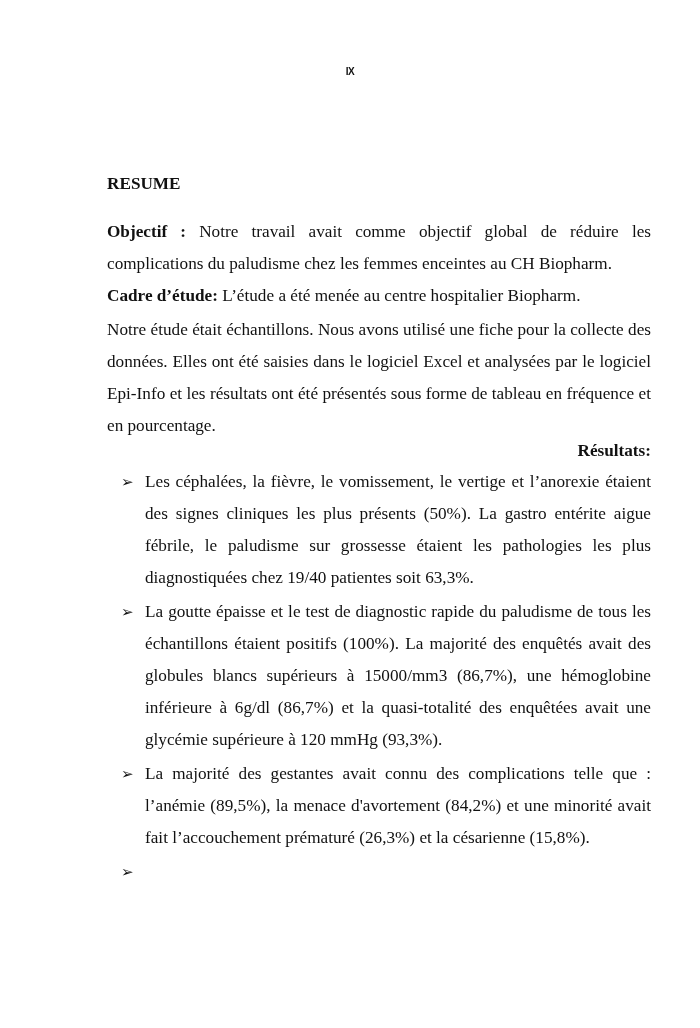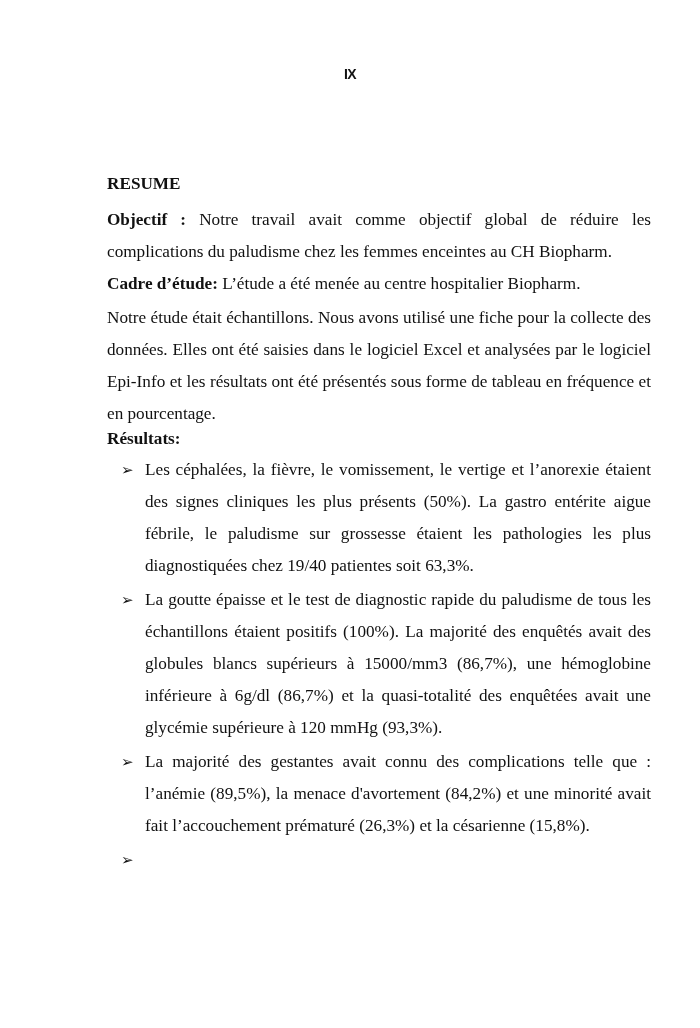--- a/index.html
+++ b/index.html
@@ -15,21 +15,21 @@
       color: #111111;
       font-family: "Liberation Serif", "DejaVu Serif", serif;
     }
     .page-number {
       position: absolute;
       top: 66px;
       left: 0;
       width: 700px;
       text-align: center;
       font-family: "Liberation Sans", "DejaVu Sans", sans-serif;
-      font-size: 14px;
+      font-size: 10px;
       font-weight: bold;
       letter-spacing: -0.5px;
     }
     .content {
       position: absolute;
       left: 107px;
       top: 172px;
       width: 544px;
       font-size: 17.2px;
     }
@@ -37,26 +37,26 @@
       font-weight: bold;
       margin: 0;
       line-height: 24px;
     }
     .p {
       margin: 0;
       text-align: justify;
       line-height: 32px;
     }
     .p b { font-weight: bold; }
-    .resume-title { margin-bottom: 8px; }
+    .resume-title { margin-bottom: 20px; }
     .cadre { margin-bottom: 2px; }
     .objectif { margin-bottom: 0px; }
     .methods-heading { margin-top: -1px; line-height: 22px; }
     .methods-text { margin-top: 0px; }
-    .results-heading { margin-top: -4px; line-height: 26px; }
+    .results-heading { margin-top: -4px; line-height: 26px; text-align: right; }
     ul.results {
       list-style: none;
       margin: 2px 0 0 0;
       padding: 0 0 0 38px;
     }
     ul.results li {
       position: relative;
       text-align: justify;
       line-height: 32px;
       margin-bottom: 2px;

